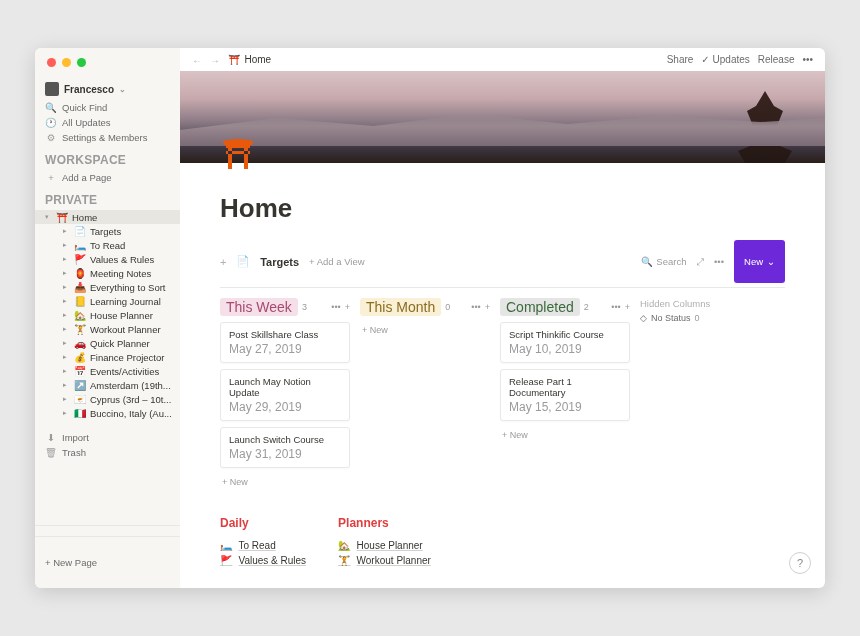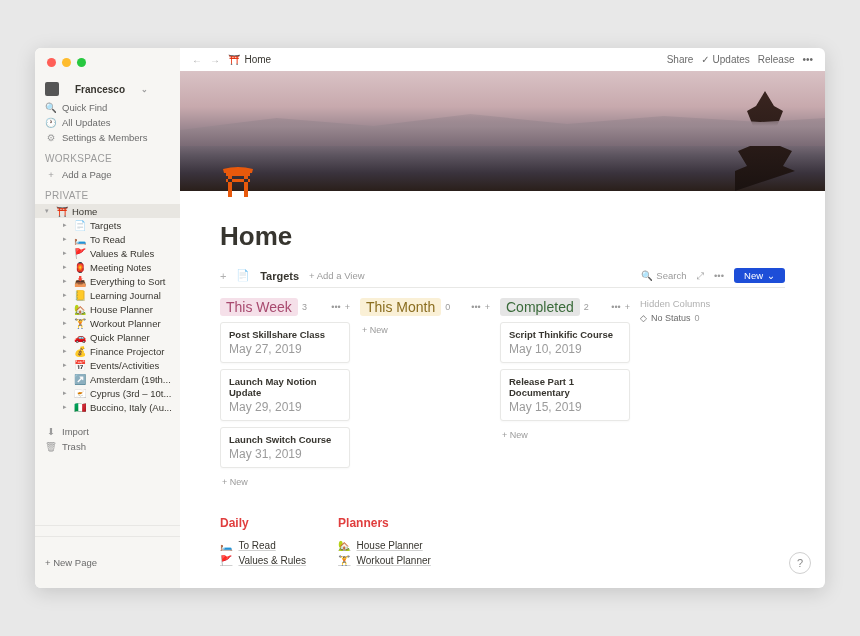--- a/index.html
+++ b/index.html
@@ -2,25 +2,25 @@
 <html><head>
 <meta charset="utf-8">
 <style>
 *{box-sizing:border-box;margin:0;padding:0}
 body{background:#e8e8e8;font-family:-apple-system,BlinkMacSystemFont,"Segoe UI",Helvetica,Arial,sans-serif;font-size:11px;color:#37352f;display:flex;align-items:center;justify-content:center;height:636px;width:860px}
 .window{background:#fff;width:790px;height:540px;border-radius:6px;box-shadow:0 4px 20px rgba(0,0,0,.15);display:flex;overflow:hidden;position:relative}
 .traffic{position:absolute;top:10px;left:12px;display:flex;gap:6px;z-index:10}
 .dot{width:9px;height:9px;border-radius:50%}
 .red{background:#ff5f57}.yellow{background:#febc2e}.green{background:#28c840}
 .sidebar{width:145px;background:#f7f6f3;padding-top:30px;display:flex;flex-direction:column;font-size:10px;color:#37352f}
-.user{display:flex;align-items:center;gap:16px;padding:4px 10px;font-weight:600;font-size:10px}
+.user{display:flex;align-items:center;gap:5px;padding:4px 10px;font-weight:600;font-size:10px}
 .user-ico{width:14px;height:14px;background:#555;border-radius:2px;display:inline-block}
 .nav-item{display:flex;align-items:center;gap:5px;padding:2px 10px;color:#6b6b6b;cursor:pointer;font-size:9.5px}
 .nav-ico{width:12px;display:inline-block;text-align:center;color:#9b9b9b}
-.section-label{padding:8px 10px 3px;font-size:10px;color:#9b9b9b;font-weight:400;letter-spacing:.3px}
+.section-label{padding:8px 10px 3px;font-size:12px;color:#9b9b9b;font-weight:700;letter-spacing:.3px}
 .tree-item{display:flex;align-items:center;gap:3px;padding:1.5px 6px 1.5px 10px;cursor:pointer;font-size:9.5px;color:#37352f;white-space:nowrap;overflow:hidden;text-overflow:ellipsis}
 .tree-item.active{background:#e8e6e1}
 .tree-item .arrow{color:#9b9b9b;font-size:7px;width:8px}
 .tree-item .emoji{font-size:10px;width:13px;text-align:center}
 .tree-sub{padding-left:18px}
 .sidebar-bottom{margin-top:auto;border-top:1px solid rgba(0,0,0,.06);padding:5px 0}
 .newpage{padding:20px 10px;color:#6b6b6b;cursor:pointer;font-size:9.5px;border-top:1px solid rgba(0,0,0,.06)}
 .main{flex:1;display:flex;flex-direction:column;overflow:auto}
 .topbar{display:flex;align-items:center;padding:6px 12px;gap:8px;font-size:10px;color:#6b6b6b}
 .topbar .navarrow{cursor:pointer;color:#b0b0b0}
@@ -34,32 +34,32 @@
 .page-icon{position:absolute;top:-28px;left:40px;width:42px;height:42px;display:flex;align-items:center;justify-content:center;font-size:34px}
 .torii{display:inline-block}
 .torii svg{width:36px;height:36px}
 .page-title{font-size:26px;font-weight:700;padding-top:30px;padding-bottom:16px;color:#37352f}
 .dbheader{display:flex;align-items:center;gap:10px;border-bottom:1px solid #e8e8e6;padding-bottom:4px;margin-bottom:10px}
 .dbheader .plus{color:#b0b0b0;cursor:pointer}
 .dbheader .dbname{font-weight:600;font-size:11px}
 .dbheader .addview{color:#9b9b9b;font-size:9.5px;cursor:pointer}
 .dbheader .grow{flex:1}
 .dbheader .tool{color:#9b9b9b;font-size:9.5px;cursor:pointer}
-.newbtn{background:#1d4ed8;color:#fff;padding:2px 10px;border-radius:3px;font-size:9.5px;cursor:pointer;display:flex;align-items:center;gap:4px}
+.newbtn{background:#6d28d9;color:#fff;padding:16px 10px;border-radius:3px;font-size:9.5px;cursor:pointer;display:flex;align-items:center;gap:4px}
 .board{display:flex;gap:10px;overflow-x:auto}
 .col{width:130px;flex:none}
 .colhead{display:flex;align-items:center;gap:4px;margin-bottom:6px;font-size:9.5px}
 .tag{padding:1px 6px;border-radius:3px;font-size:14px}
 .tag-pink{background:#f5e0e9;color:#a84a6f}
 .tag-yellow{background:#faf0d6;color:#8a6d1f}
 .tag-green{background:#e5e5e5;color:#3a6b3a}
 .count{color:#9b9b9b;font-size:9px}
 .colhead .grow{flex:1}
 .card{background:#fff;border:1px solid #e8e8e6;border-radius:3px;padding:6px 8px;margin-bottom:6px;box-shadow:0 1px 2px rgba(0,0,0,.03)}
-.card-title{font-size:9.5px;font-weight:700;color:#37352f;margin-bottom:2px}
+.card-title{font-size:9.5px;font-weight:400;color:#37352f;margin-bottom:2px}
 .card-date{font-size:12px;color:#9b9b9b}
 .addcard{color:#9b9b9b;font-size:9px;padding:3px 2px;cursor:pointer}
 .hiddencol{color:#b0b0b0;font-size:9.5px}
 .nostatus{display:flex;align-items:center;gap:4px;font-size:9px;color:#6b6b6b;margin-top:4px}
 .sections{display:flex;gap:32px;margin-top:26px}
 .section h3{color:#e03e3e;font-size:12px;font-weight:600;margin-bottom:8px}
 .linkitem{display:flex;align-items:center;gap:6px;font-size:10px;padding:2px 0;text-decoration:underline;text-decoration-color:#d0d0d0;color:#37352f;cursor:pointer}
 .help{position:absolute;right:14px;bottom:14px;width:22px;height:22px;border:1px solid #d0d0d0;border-radius:50%;display:flex;align-items:center;justify-content:center;color:#888;background:#fff;font-size:11px;cursor:pointer}
 </style>
 </head>

